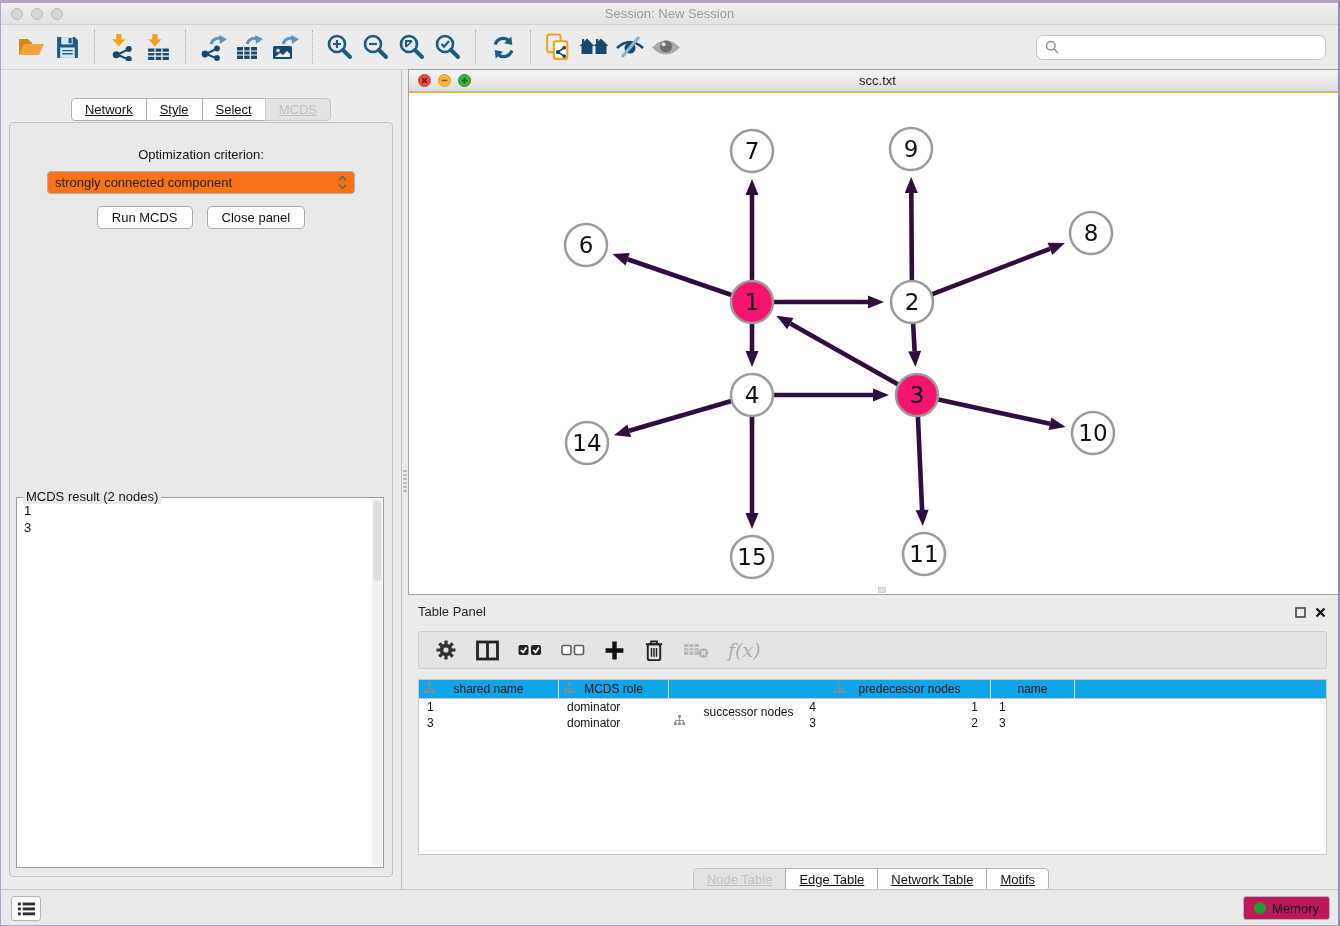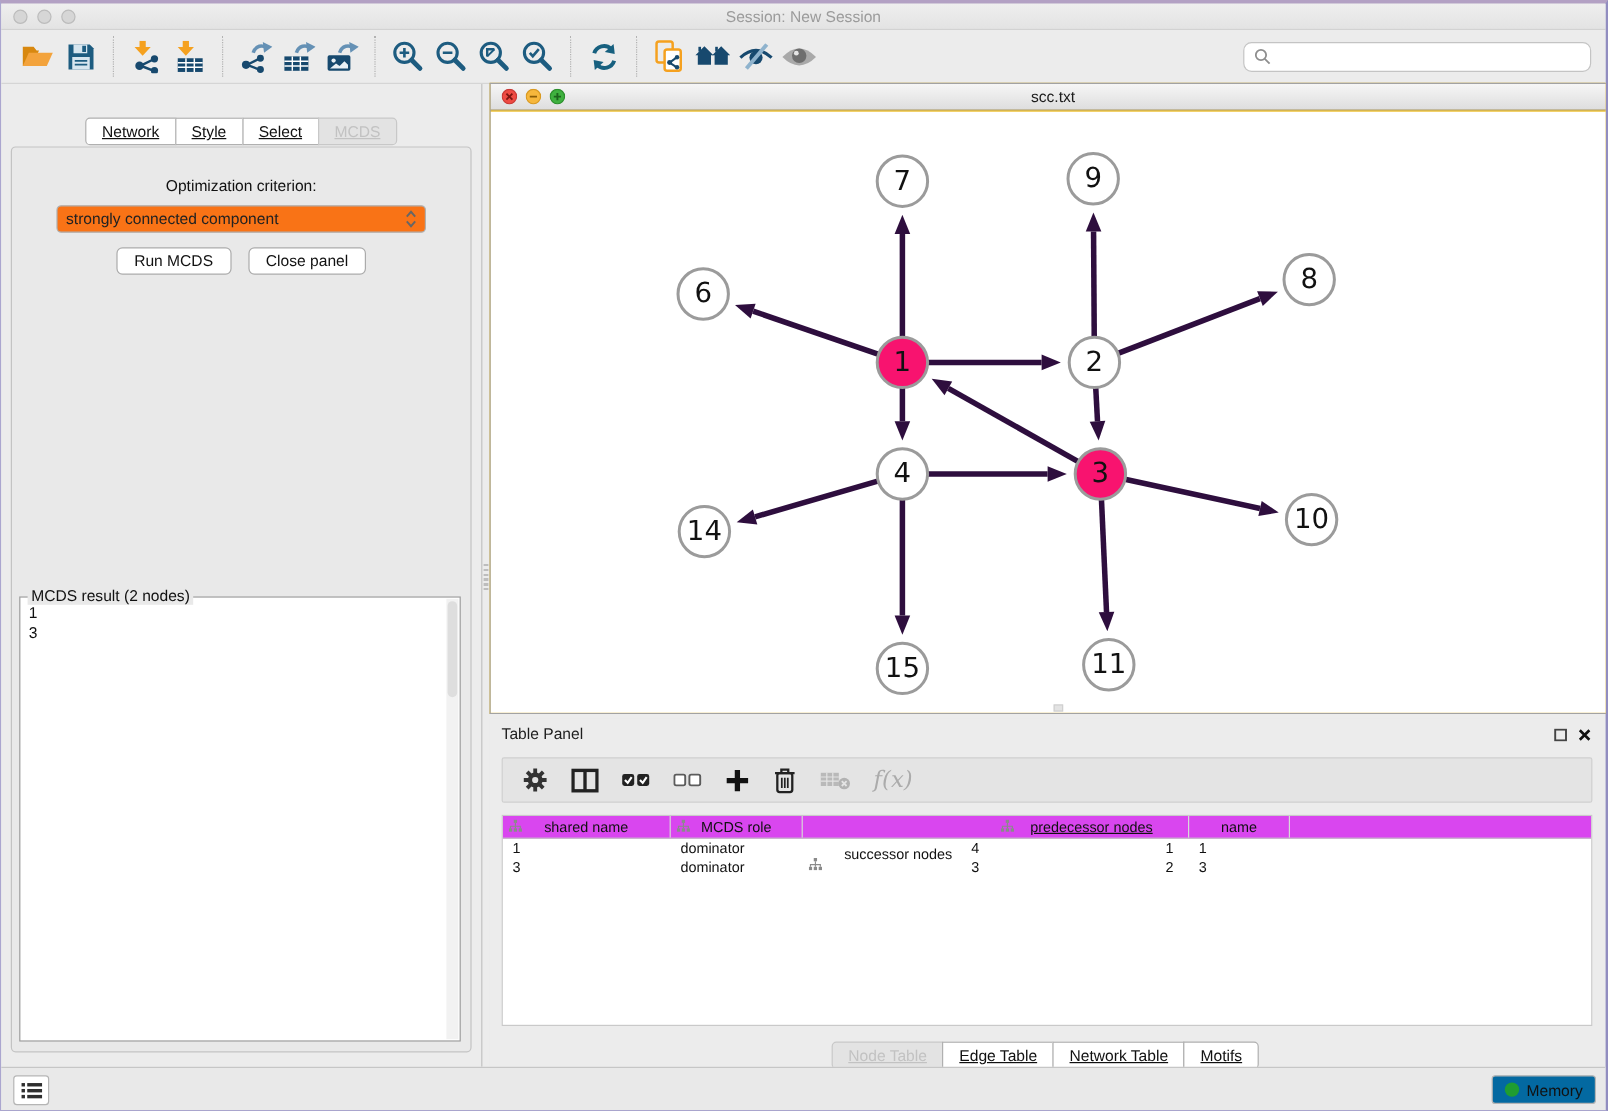--- a/index.html
+++ b/index.html
@@ -63,33 +63,33 @@
   .net-canvas{position:absolute;left:0;top:23px;right:0;bottom:0;background:#fff;overflow:hidden;}
   .net-grip{position:absolute;bottom:1px;left:50%;width:8px;height:6px;background:#e3e3e3;border:1px solid #d0d0d0;}
   
   .table-panel{position:absolute;left:407px;top:596px;width:926px;bottom:36px;background:#ececec;}
   .tp-toolbar{position:absolute;left:10px;right:7px;top:32px;height:38px;background:#e4e4e4;
     border:1px solid #d0d0d0;border-radius:2px;display:flex;align-items:center;gap:19px;padding:0 16px;}
   .tp-ic{display:flex;align-items:center;justify-content:center;}
   .fx-label{font-family:"DejaVu Serif",serif;font-style:italic;font-size:19px;color:#ababab;}
   .tp-table{position:absolute;left:10px;right:7px;top:80px;height:176px;background:#fff;
     border:1px solid #c9c9c9;overflow:hidden;}
-  .tr-head{display:flex;height:19px;background:#d946ef;border-bottom:1px solid #c6c6c6;}
+  .tr-head{display:flex;height:19px;background:#0ea5e9;border-bottom:1px solid #c6c6c6;}
   .th{position:relative;font-size:12px;color:#111;display:flex;align-items:center;justify-content:center;
     border-right:1px solid #d8d8d8;flex:none;}
   .th .col-icon{position:absolute;left:5px;top:3px;}
   .tr{display:flex;height:16px;align-items:center;}
   .td{font-size:12px;color:#111;flex:none;padding:0 8px;white-space:nowrap;overflow:hidden;}
   .td.r{text-align:right;padding-right:13px;}
   .tp-tabs{position:absolute;left:0;right:0;top:268px;height:24px;align-items:center;}
   
   .statusbar{position:absolute;left:0;right:0;bottom:0;height:36px;background:#e9e9e9;border-top:1px solid #c6c6c6;}
   .sb-listbtn{position:absolute;left:10px;top:6px;width:30px;height:25px;background:#fff;
     border:1px solid #b5b5b5;border-radius:3px;display:flex;align-items:center;justify-content:center;}
-  .memory-btn{position:absolute;right:8px;top:6px;height:24px;background:#0369a1;border:1px solid #b5b5b5;
+  .memory-btn{position:absolute;right:8px;top:6px;height:24px;background:#be185d;border:1px solid #b5b5b5;
     border-radius:3px;display:flex;align-items:center;gap:6px;padding:0 10px;font-size:13px;color:#111;}
   .memdot{width:12px;height:12px;border-radius:50%;background:#1f9d31;}
   .winbtn{display:flex;align-items:center;}
 </style>
 </head>
 <body>
 
 <div class="app">
 
   <div class="titlebar">
@@ -456,21 +456,21 @@
                 <g fill="#8a8a8a">
                   <rect x="4.5" y="0" width="3" height="3"></rect>
                   <rect x="0" y="8" width="3" height="3"></rect>
                   <rect x="4.5" y="8" width="3" height="3"></rect>
                   <rect x="9" y="8" width="3" height="3"></rect>
                 </g>
                 <path d="M6 3v3M1.5 8V6h9v2M6 6v2" stroke="#8a8a8a" fill="none"></path>
               </svg></span>
             <span>successor nodes</span>
           </div>
-          <div class="th" style="width: 162px; text-decoration: underline;">
+          <div class="th" style="width: 162px;">
             <span class="col-icon"><svg width="11" height="11" viewBox="0 0 12 12">
                 <g fill="#8a8a8a">
                   <rect x="4.5" y="0" width="3" height="3"></rect>
                   <rect x="0" y="8" width="3" height="3"></rect>
                   <rect x="4.5" y="8" width="3" height="3"></rect>
                   <rect x="9" y="8" width="3" height="3"></rect>
                 </g>
                 <path d="M6 3v3M1.5 8V6h9v2M6 6v2" stroke="#8a8a8a" fill="none"></path>
               </svg></span>
             <span>predecessor nodes</span>

